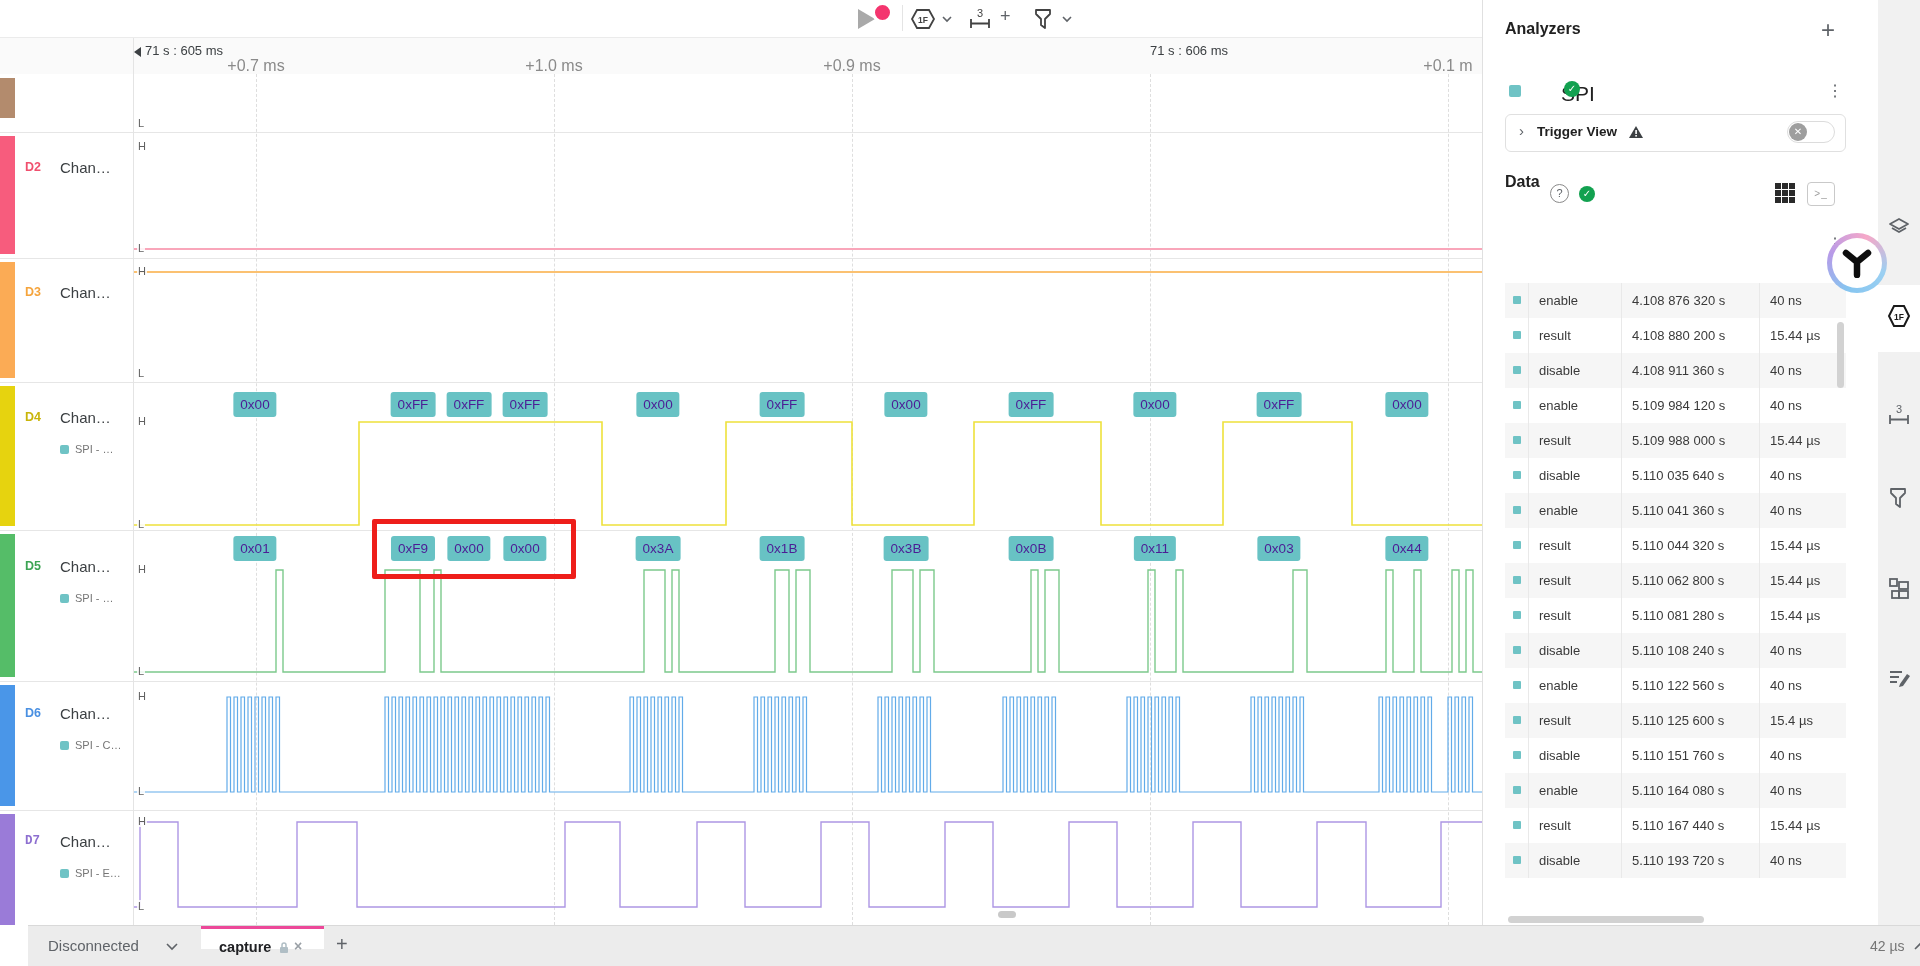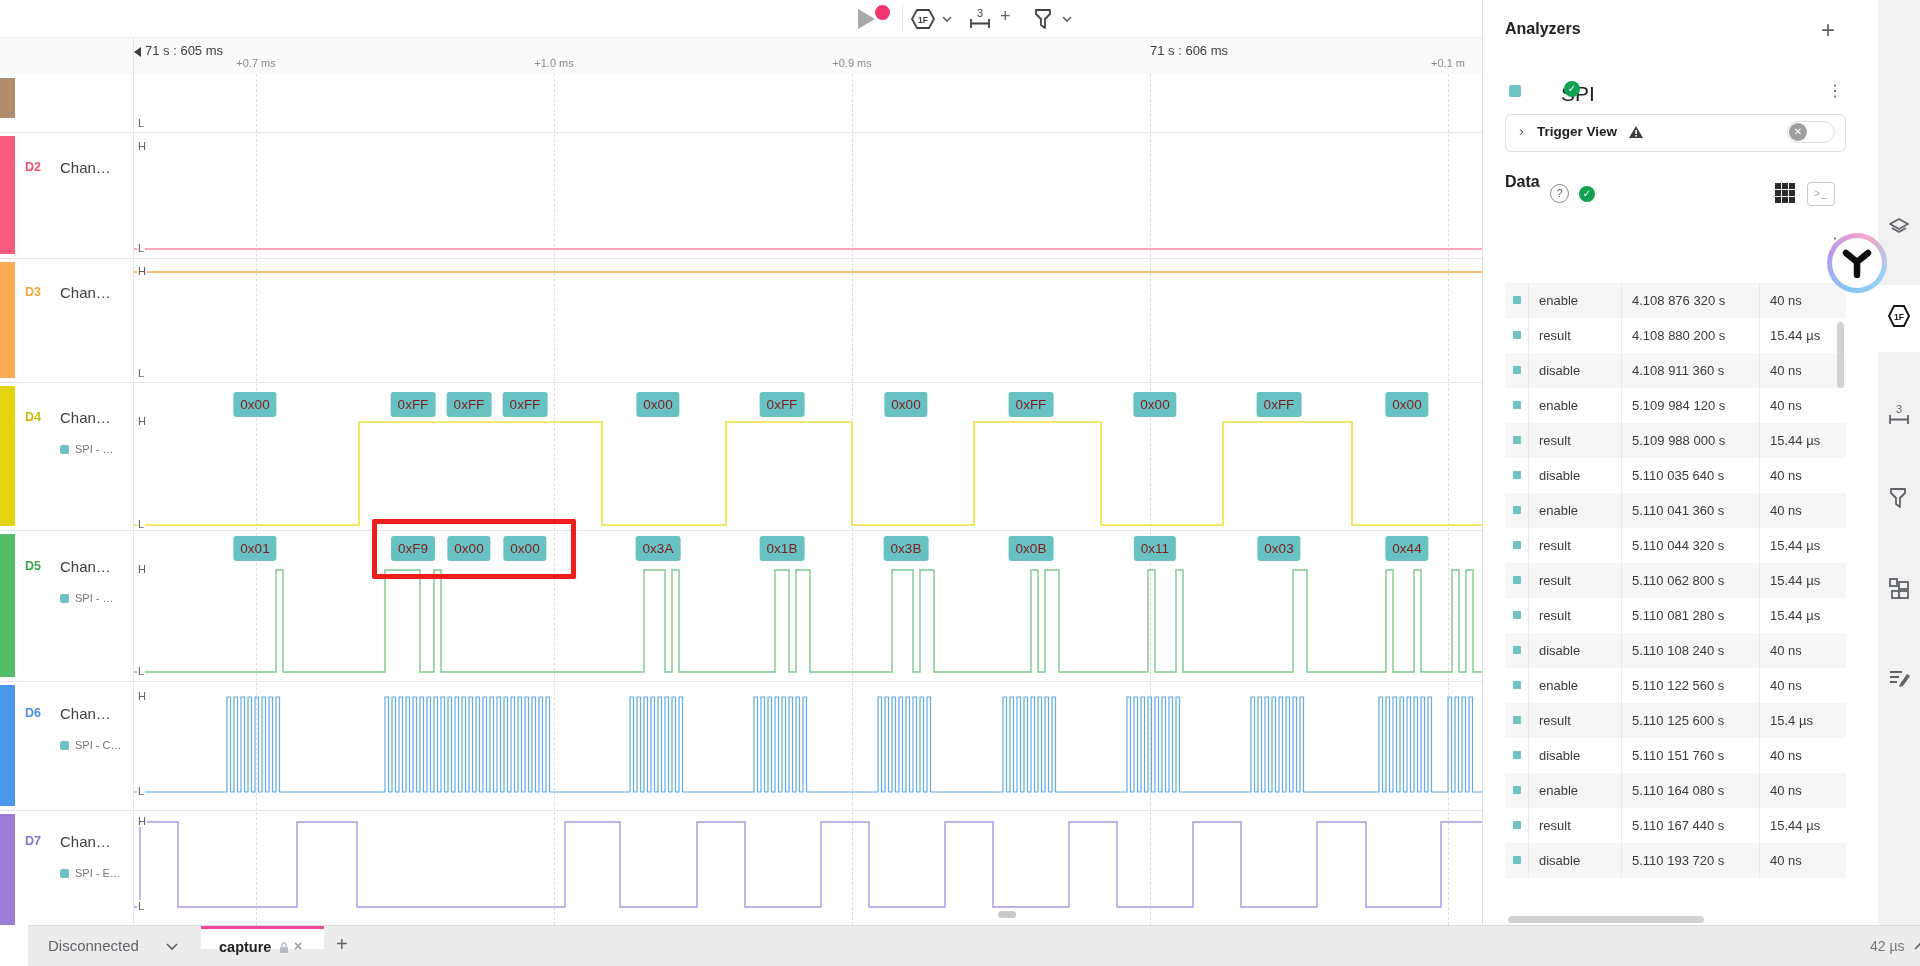--- a/index.html
+++ b/index.html
@@ -5,37 +5,37 @@
   html,body{margin:0;padding:0;background:#fff;}
   body{width:1920px;height:966px;position:relative;overflow:hidden;
        font-family:"Liberation Sans",sans-serif;color:#3c4043;}
   .abs{position:absolute;}
   
   #toolbar{left:0;top:0;width:1482px;height:37px;background:#fff;border-bottom:1px solid #ebebeb;}
   .tdiv{width:1px;height:26px;background:#e4e4e4;top:5px;}
   .chev{stroke:#5f6368;fill:none;stroke-width:1.6;}
   
   #timeline{left:0;top:38px;width:1482px;height:36px;background:#fafafa;border-bottom:1px solid #ededed;overflow:hidden;}
-  .tickminor{top:19px;font-size:11px;color:#8a8a8a;transform:translateX(-50%);white-space:nowrap;}
+  .tickminor{top:19px;font-size:16px;color:#8a8a8a;transform:translateX(-50%);white-space:nowrap;}
   .tickmajor{top:5px;font-size:13px;color:#3c4043;white-space:nowrap;}
   
   #rowsoverlay{left:0;top:74px;width:1482px;height:851px;pointer-events:none;z-index:3;}
   .rowline{left:0;width:1482px;height:1px;background:#e6e6e6;position:absolute;}
   
   #sidebar{left:0;top:74px;width:133px;height:851px;background:#fff;z-index:2;}
   #vline{left:133px;top:38px;width:1px;height:887px;background:#e4e4e4;z-index:4;}
   .chid{font-size:12.5px;font-weight:bold;position:absolute;left:25px;}
   .chlabel{font-size:15px;color:#3c4043;position:absolute;left:60px;}
   .chsubsq{width:9px;height:9px;border-radius:2px;background:#6fc3c5;position:absolute;left:60px;}
   .chsub{font-size:11px;color:#757575;position:absolute;left:75px;}
   
   #scope{left:133px;top:74px;width:1349px;height:851px;background:#fff;overflow:hidden;}
   .gridline{position:absolute;top:0;height:851px;width:0;border-left:1px dashed #dedede;z-index:1;}
   #wavesvg{position:absolute;left:0;top:0;z-index:2;}
-  .badge{position:absolute;height:25px;line-height:25px;padding:0 7px;background:#68c2c4;color:#7f1d1d;
+  .badge{position:absolute;height:25px;line-height:25px;padding:0 7px;background:#68c2c4;color:#4c1d95;
          font-size:13.5px;border-radius:3px;transform:translateX(-50%);z-index:4;white-space:nowrap;}
   .hl{position:absolute;left:4px;font-size:11px;color:#616161;background:rgba(255,255,255,.85);padding:0 1px;z-index:3;}
   #redbox{position:absolute;border:5px solid #ee1e1a;border-radius:2px;z-index:6;}
   .thumb{position:absolute;background:#c9c9c9;border-radius:4px;}
   
   #panel{left:1482px;top:0;width:395px;height:925px;background:#fff;border-left:1px solid #e0e0e0;z-index:2;}
   .ptitle{font-size:16px;font-weight:bold;color:#212121;}
   .plus{font-size:24px;font-weight:300;color:#5f6368;line-height:20px;}
   .kebab{font-size:16px;color:#5f6368;}
   .checkc{width:16px;height:16px;border-radius:50%;background:#12a150;color:#fff;font-size:10px;
@@ -137,21 +137,21 @@
     <div class="chid" style="top: 485px; color: rgb(61, 164, 84);">D5</div>
     <div class="chlabel" style="top: 484px;">Chan…</div>
     <div class="chsubsq" style="top: 520px;"></div>
     <div class="chsub" style="top: 518px;">SPI - …</div>
     <div style="left: 0px; top: 611px; width: 15px; height: 121px; background: rgb(74, 150, 232); position: absolute;"></div>
     <div class="chid" style="top: 632px; color: rgb(74, 144, 226);">D6</div>
     <div class="chlabel" style="top: 631px;">Chan…</div>
     <div class="chsubsq" style="top: 667px;"></div>
     <div class="chsub" style="top: 665px;">SPI - C…</div>
     <div style="left: 0px; top: 740px; width: 15px; height: 111px; background: rgb(154, 123, 216); position: absolute;"></div>
-    <div class="chid" style="top: 760px; color: rgb(141, 111, 208);">D7</div>
+    <div class="chid" style="top: 760px; color: rgb(141, 111, 208); font-family: Liberation Mono, monospace;">D7</div>
     <div class="chlabel" style="top: 759px;">Chan…</div>
     <div class="chsubsq" style="top: 795px;"></div>
     <div class="chsub" style="top: 793px;">SPI - E…</div>
   </div>
 <div id="vline" class="abs"></div>
 
 <div id="scope" class="abs">
   <div id="gridlines">
       <div class="gridline" style="left: 123px;"></div>
       <div class="gridline" style="left: 421px;"></div>

